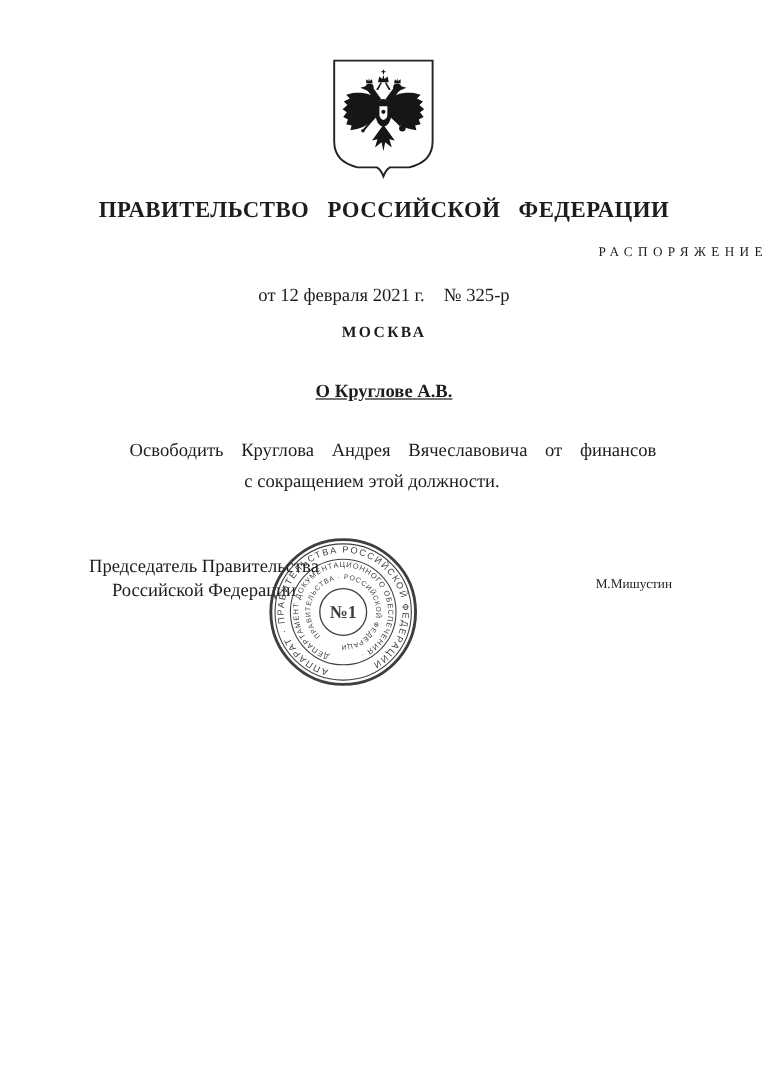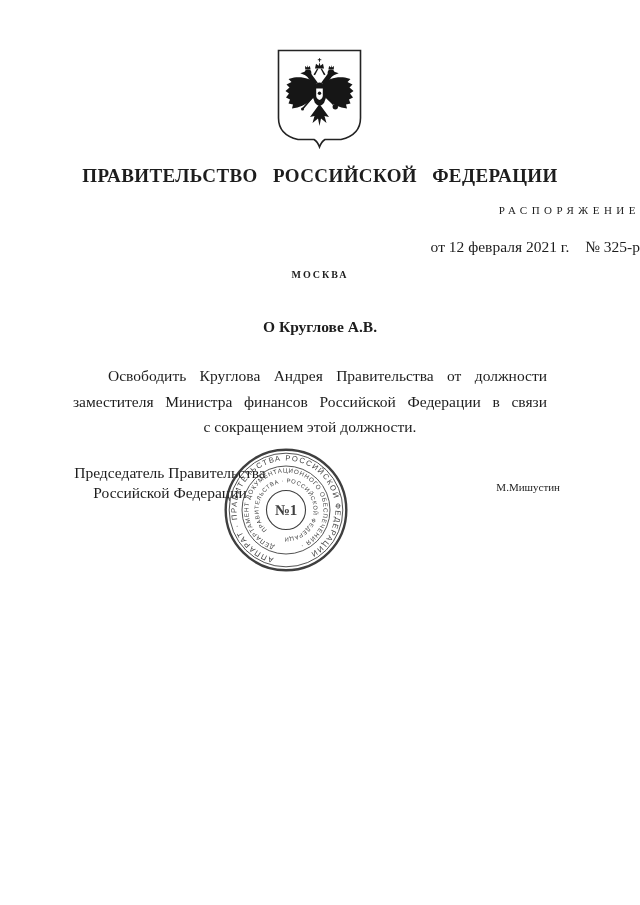--- a/index.html
+++ b/index.html
@@ -31,39 +31,40 @@
   }
   .doc-type {
     left: 0; top: 204px; width: 640px;
     text-align: right;
     font-size: 11px;
     letter-spacing: 4.5px;
     white-space: nowrap;
   }
   .date-line {
     left: 0; top: 238px; width: 640px;
-    text-align: right;
+    text-align: center;
     font-size: 15.5px;
     white-space: nowrap;
   }
   .date-line .doc-number { margin-left: 12px; }
   .city {
     left: 0; top: 269px; width: 640px;
     text-align: center;
-    font-size: 10px;
+    font-size: 13px;
     letter-spacing: 2px;
     font-weight: bold;
     white-space: nowrap;
   }
   .subject {
     left: 0; top: 318px; width: 640px;
     text-align: center;
     font-size: 15.5px;
     font-weight: bold;
     white-space: nowrap;
+    text-decoration: underline;
   }
 
   .body-text {
     left: 73px; top: 363px; width: 474px;
     font-size: 15.5px;
     line-height: 25.5px;
   }
   .jline {
     text-align: justify;
     text-align-last: justify;
@@ -140,22 +141,21 @@
   <div class="abs doc-type">РАСПОРЯЖЕНИЕ</div>
   <div class="abs date-line">
     <span>от 12 февраля 2021 г.</span>
     <span class="doc-number">№ 325-р</span>
   </div>
   <div class="abs city">МОСКВА</div>
 
   <div class="abs subject">О Круглове А.В.</div>
 
   <div class="abs body-text">
-    <div class="jline first">Освободить Круглова Андрея Правительства от должности</div>
-    <div class="jline">заместителя Министра финансов Российской Федерации в связи</div>
+    <div class="jline first">Освободить Круглова Андрея Вячеславовича от финансов</div>
     <div class="lline">с сокращением этой должности.</div>
   </div>
 
   <div class="abs sig-position">
     <div>Председатель Правительства</div>
     <div>Российской Федерации</div>
   </div>
   <div class="abs sig-name">М.Мишустин</div>
 
   <svg class="abs stamp" viewBox="-65 -65 130 130" xmlns="http://www.w3.org/2000/svg">

